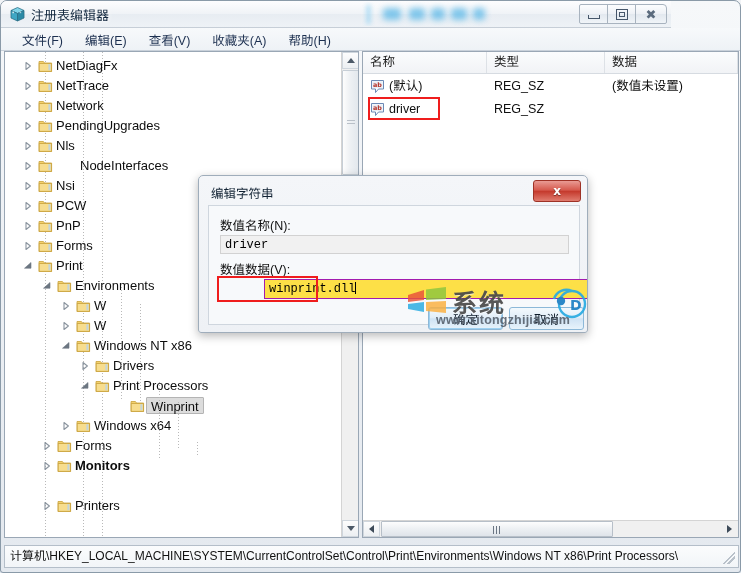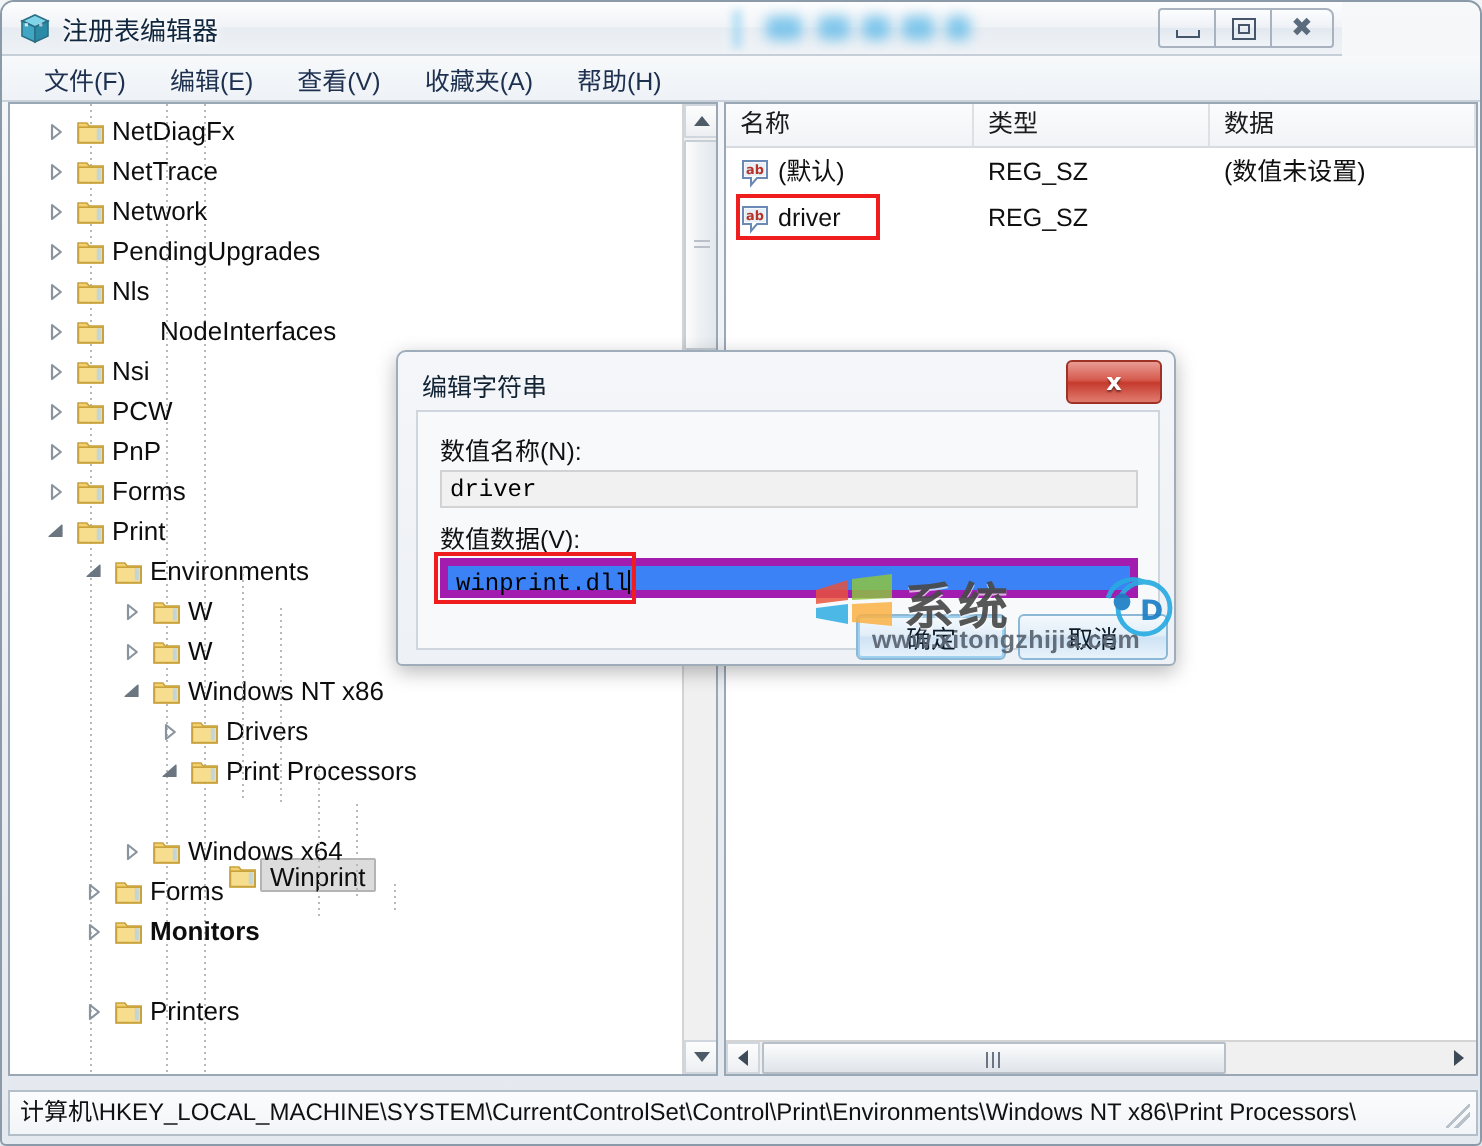--- a/index.html
+++ b/index.html
@@ -215,21 +215,21 @@
     border:1px solid #cfd6de;background:#f7f9fb;box-sizing:border-box;
   }
   .fld-label{position:absolute;font-size:12.5px;color:#111;white-space:nowrap;}
   .tbox{
     position:absolute;box-sizing:border-box;
     font-family:"Liberation Mono","DejaVu Sans Mono",monospace;
     font-size:12px;color:#000;
     padding:2px 4px;line-height:15px;
   }
   .tbox.readonly{background:#f1f1f1;border:1px solid #d2d2d2;}
-  .tbox.edit{background:#3b82f6;border:4px solid #a21caf;}
+  .tbox.edit{background:#fde047;border:1px solid #a21caf;margin-left:44px;}
   .caret{display:inline-block;width:1px;height:12px;background:#000;vertical-align:-2px;}
 
   .dlg-btn{
     position:absolute;width:75px;height:23px;
     background:linear-gradient(180deg,#f3f9fd 0%,#e2eef8 45%,#cfe3f4 52%,#e8f3fb 100%);
     border:1px solid #8cb8d8;border-radius:3px;
     display:flex;align-items:center;justify-content:center;
     font-size:12.5px;color:#0c1a28;box-sizing:border-box;
   }
   .dlg-btn.default{box-shadow:0 0 0 1px #9ed0f0 inset;}
@@ -554,21 +554,21 @@
                 </svg>
               </span>
               <span class="tfolder" style="left: 90px;"><svg width="15" height="14" viewBox="0 0 15 14">
                   <path d="M1,2.5 L5.4,2.5 L6.6,4 L13.6,4 L13.6,12.5 L1,12.5 Z" fill="#f3d170" stroke="#c9a23c" stroke-width=".8"></path>
                   <path d="M1.2,4.6 L13.4,4.6 L13.4,12.3 L1.2,12.3 Z" fill="#f7dd8e" stroke="none"></path>
                   <rect x="10.4" y="5.2" width="2" height="6" fill="#b9d4e8" opacity=".85"></rect>
                   <rect x="1.2" y="4.6" width="12.2" height="7.7" fill="none" stroke="#c9a23c" stroke-width=".8"></rect>
                 </svg></span>
               <span class="tlabel" style="left: 108px;">Print Processors</span>
             </div>
-            <div class="tnode selected" style="position: absolute; left: 0px; right: 0px; top: 344px; margin-top: 32px;">
+            <div class="tnode selected" style="position: absolute; left: 16px; right: 0px; top: 344px;">
               <span class="tfolder" style="left: 109px;"><svg width="15" height="14" viewBox="0 0 15 14">
                   <path d="M1,2.5 L5.4,2.5 L6.6,4 L13.6,4 L13.6,12.5 L1,12.5 Z" fill="#f3d170" stroke="#c9a23c" stroke-width=".8"></path>
                   <path d="M1.2,4.6 L13.4,4.6 L13.4,12.3 L1.2,12.3 Z" fill="#f7dd8e" stroke="none"></path>
                   <rect x="10.4" y="5.2" width="2" height="6" fill="#b9d4e8" opacity=".85"></rect>
                   <rect x="1.2" y="4.6" width="12.2" height="7.7" fill="none" stroke="#c9a23c" stroke-width=".8"></rect>
                 </svg></span>
               <span class="tlabel" style="left: 125px;">Winprint</span>
             </div>
             <div class="tnode" style="position: absolute; left: 0px; right: 0px; top: 364px;">
               <span class="twist collapsed" style="left: 56px;">

